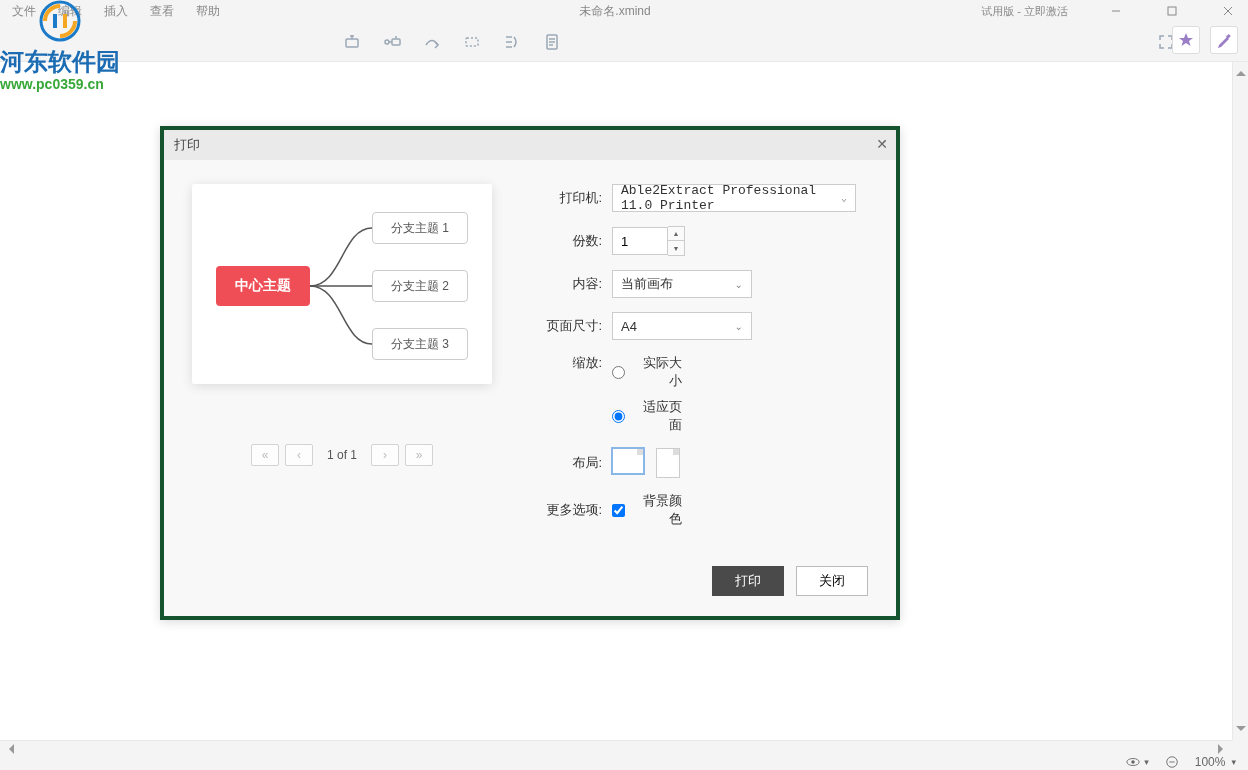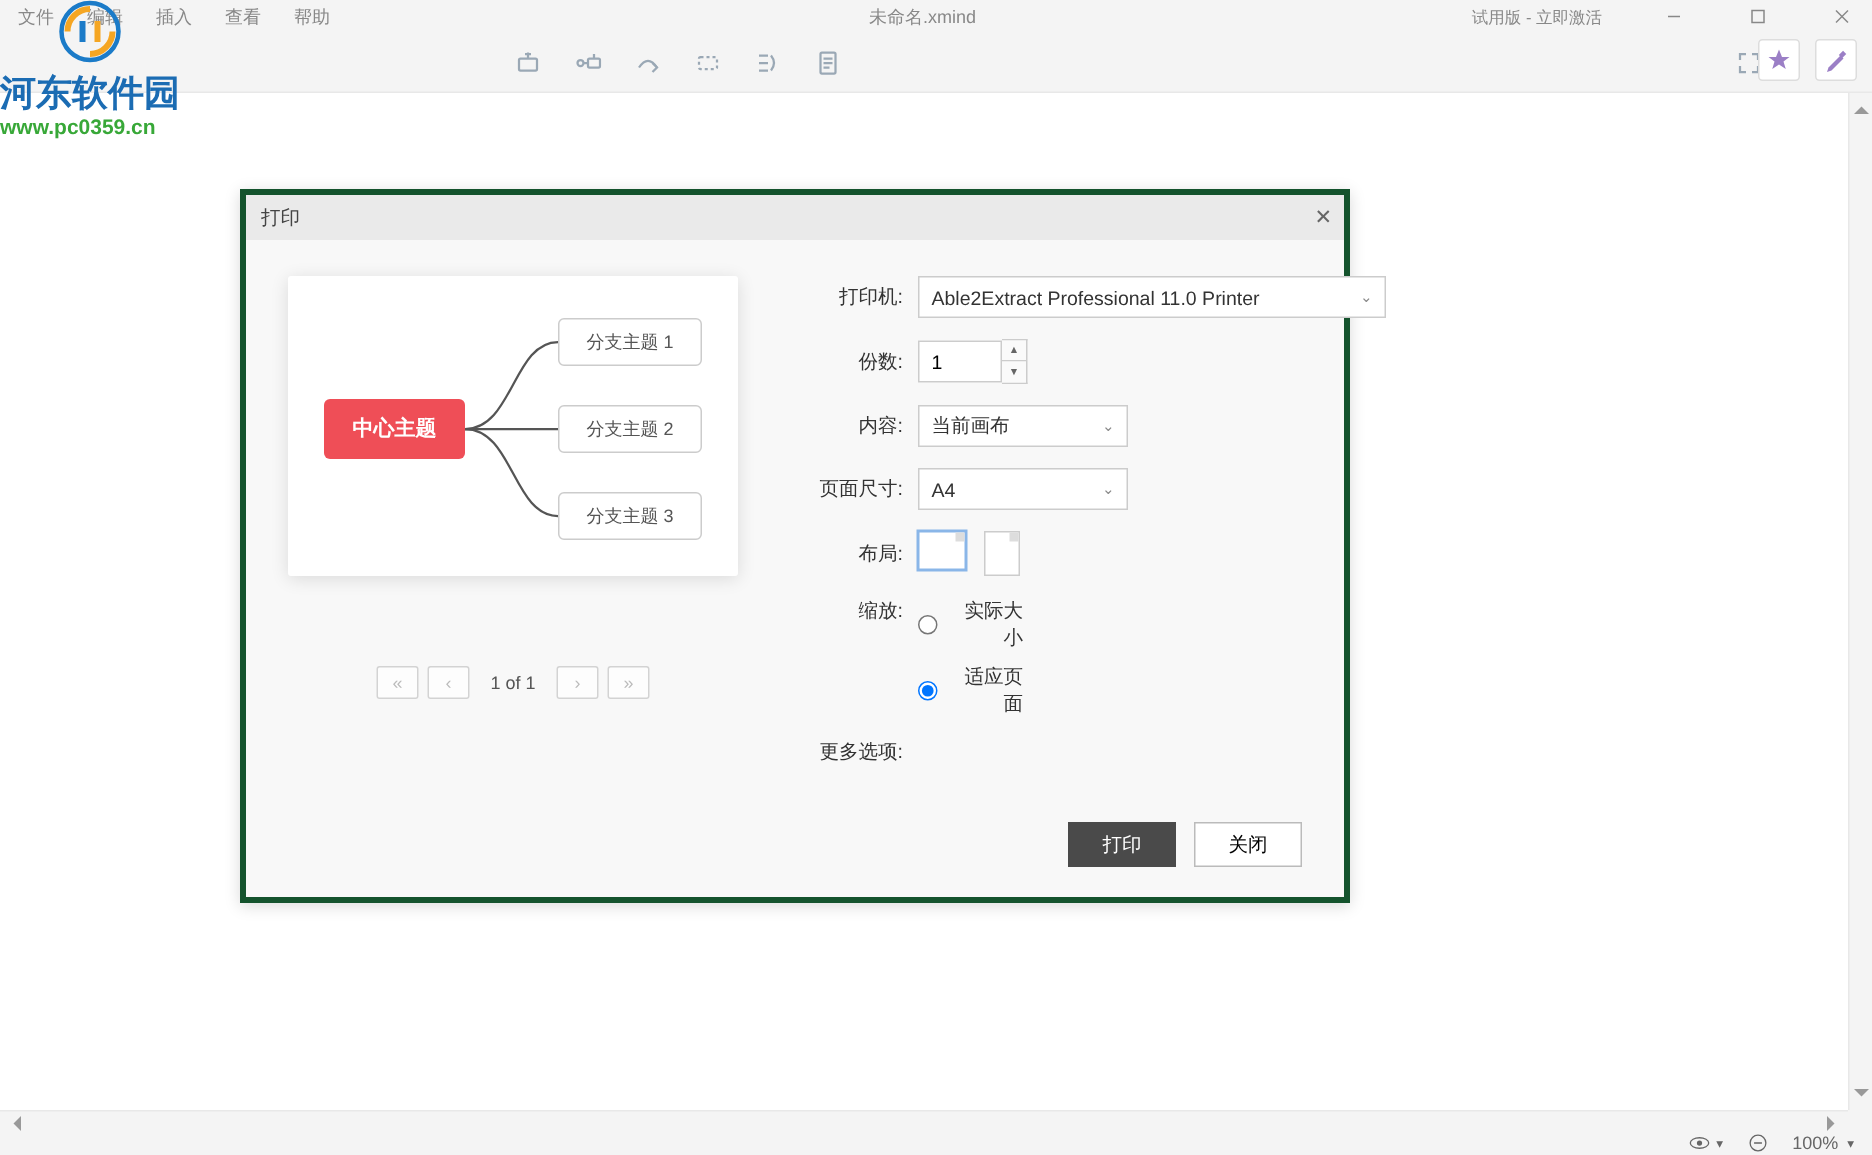--- a/index.html
+++ b/index.html
@@ -63,21 +63,21 @@
 .pager { margin-top: 60px; display: flex; align-items: center; justify-content: center; gap: 6px; color: #888; font-size: 12px; }
 .pager .pg-btn { width: 28px; height: 22px; border: 1px solid #d3d3d3; background: #fdfdfd; display: inline-flex; align-items: center; justify-content: center; border-radius: 2px; color: #bbb; }
 .pager .pg-txt { margin: 0 8px; color: #555; }
 
 .settings-col { flex: 1; }
 .row { display: flex; align-items: center; margin-bottom: 14px; }
 .row.top { align-items: flex-start; }
 .row label { width: 70px; text-align: right; margin-right: 10px; color: #333; font-size: 13px; }
 .row .field { flex: 1; }
 .select { width: 250px; height: 28px; border: 1px solid #ccc; background: #fff; display: flex; align-items: center; padding: 0 8px; justify-content: space-between; color: #333; font-size: 13px; }
-.select.wide { width: 312px; }
+.select.wide { width: 244px; font-family: Liberation Mono, monospace; }
 .select.sm { width: 140px; }
 .caret { font-size: 10px; color: #888; }
 .spin { display: flex; align-items: center; }
 .spin-input { width: 56px; height: 28px; border: 1px solid #ccc; background: #fff; padding: 0 8px; font-size: 13px; }
 .spin-btns { display: flex; flex-direction: column; border: 1px solid #ccc; border-left: none; }
 .spin-btns .sp { width: 16px; height: 14px; background: #fafafa; display: flex; align-items: center; justify-content: center; font-size: 7px; color: #666; }
 .spin-btns .sp:first-child { border-bottom: 1px solid #ccc; }
 
 .layout-opts { display: flex; gap: 12px; }
 .lay { width: 32px; height: 26px; border: 1px solid #ccc; background: #fff; position: relative; }
@@ -309,50 +309,56 @@
         </div>
         <div class="row">
           <label>页面尺寸:</label>
           <div class="field">
               <div class="select sm">
                 <span>A4</span>
                 <span class="caret">⌄</span>
               </div>
             </div>
         </div>
-        <div class="row">
-          <label>布局:</label>
-          <div class="field">
-            <div class="layout-opts">
-              <div class="lay landscape sel">
-                  <div class="fold"></div>
-                </div>
-              <div class="lay portrait">
-                  <div class="fold"></div>
-                </div>
-            </div>
-          </div>
-        </div>
         <div class="row top">
           <label>缩放:</label>
           <div class="field">
             <div class="radio-group">
               <label class="radio-item">
                   <input type="radio" name="zoom" style="">
                   <span>实际大小</span>
                 </label>
               <label class="radio-item">
                   <input type="radio" name="zoom" checked="" style="">
                   <span>适应页面</span>
                 </label>
             </div>
           </div>
         </div>
         <div class="row">
+          <label>布局:</label>
+          <div class="field">
+            <div class="layout-opts">
+              <div class="lay landscape sel">
+                  <div class="fold"></div>
+                </div>
+              <div class="lay portrait">
+                  <div class="fold"></div>
+                </div>
+            </div>
+          </div>
+        </div>
+        <div class="row">
           <label>更多选项:</label>
+          <div class="field">
+            <label class="checkbox-item">
+                <input type="checkbox" checked="" style="">
+                <span>背景颜色</span>
+              </label>
+          </div>
         </div>
       </div>
     </div>
   </div>
   <div class="dialog-footer">
     <button class="btn primary">打印</button>
     <button class="btn">关闭</button>
   </div>
 </div>
 

